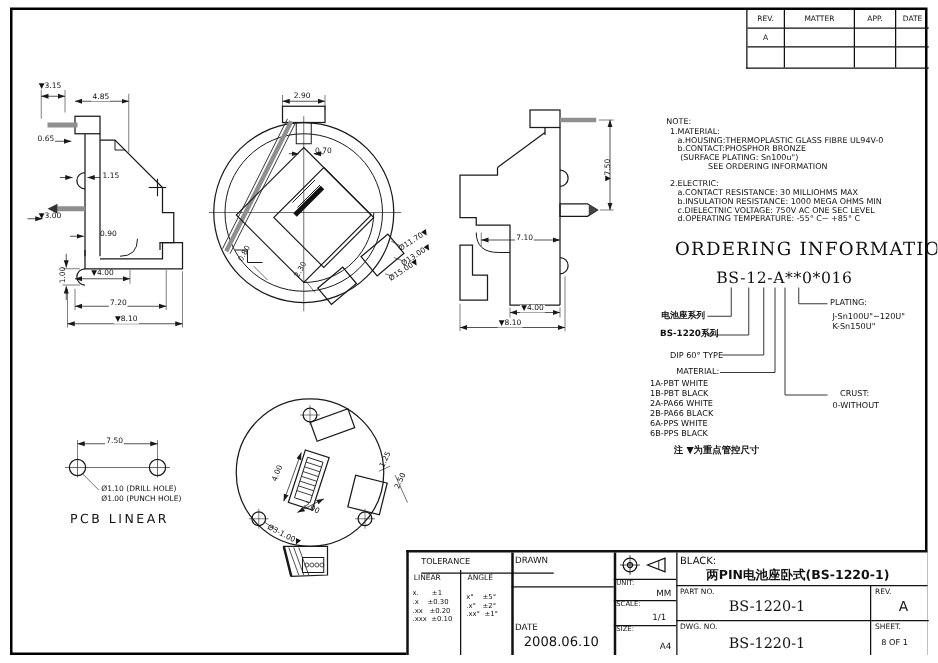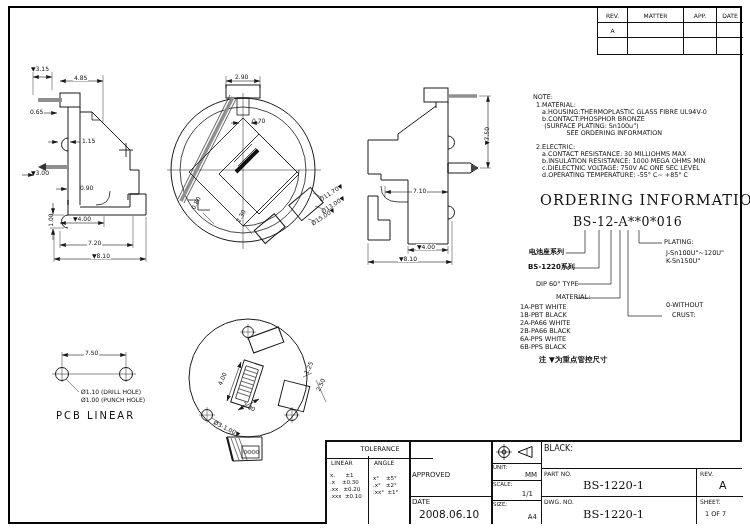--- a/index.html
+++ b/index.html
@@ -276,32 +276,32 @@
    c.DIELECTNIC VOLTAGE: 750V AC ONE SEC LEVEL
    d.OPERATING TEMPERATURE: -55° C~ +85° C</div>
   </div>
 
   <div>
     <span class="lbl t ser" style="left:540px;top:193px;font-size:14.5px;line-height:14px;letter-spacing:1px">ORDERING INFORMATION</span>
     <span class="lbl t ser" style="left:573px;top:216px;font-size:12.5px;line-height:12px;letter-spacing:0.5px">BS-12-A**0*016</span>
     <span class="lbl t cjk" style="left:529px;top:249px;font-size:7px">电池座系列</span>
     <span class="lbl t cjk" style="left:528px;top:264px;font-size:7px">BS-1220系列</span>
     <span class="lbl t" style="left:536px;top:281px;font-size:6.5px">DIP 60° TYPE</span>
-    <span class="lbl t" style="left:556px;top:294px;font-size:6.5px">MATERIAL:</span>
+    <span class="lbl t" style="left:541px;top:294px;font-size:6.5px">MATERIAL:</span>
     <div class="lbl t pre" style="left:520px;top:303px;font-size:6.5px;line-height:8px">1A-PBT WHITE
 1B-PBT BLACK
 2A-PA66 WHITE
 2B-PA66 BLACK
 6A-PPS WHITE
 6B-PPS BLACK</div>
     <span class="lbl t" style="left:664px;top:239px;font-size:6.5px">PLATING:</span>
     <div class="lbl t pre" style="left:666px;top:249px;font-size:6.5px;line-height:8px">J-Sn100U"~120U"
 K-Sn150U"</div>
     <span class="lbl t" style="left:672px;top:312px;font-size:6.5px">CRUST:</span>
-    <span class="lbl t" style="left:666px;top:302px;font-size:6.5px">0-WITHOUT</span>
+    <span class="lbl t" style="left:666px;top:321px;font-size:6.5px">0-WITHOUT</span>
     <span class="lbl t cjk" style="left:539px;top:357px;font-size:7.5px">注 ▼为重点管控尺寸</span>
   </div>
 
   <div class="rev">
     <div>REV.</div>
     <div>MATTER</div>
     <div>APP.</div>
     <div>DATE</div>
     <div>A</div>
     <div></div>
@@ -309,39 +309,39 @@
     <div></div>
     <div></div>
     <div></div>
     <div></div>
     <div></div>
   </div>
 
   <div class="tb">
 
     <div class="abs bR2" style="left:0;top:0;width:82px;height:82px">
-      <div class="abs bB1" style="left:0;top:0;width:106px;height:13px;text-align:center;font-size:6.5px;padding-top:3px">TOLERANCE</div>
+      <div class="abs bB1" style="left:10px;top:0;width:106px;height:13px;text-align:left;font-size:6.5px;padding-top:3px">TOLERANCE</div>
       <div class="abs bR1" style="left:0;top:14px;width:41px;height:68px">
         <span class="abs" style="left:4px;top:3px;font-size:6px">LINEAR</span>
         <div class="abs pre" style="left:3px;top:16px;font-size:5.5px;line-height:7px">x.      ±1
 .x    ±0.30
 .xx   ±0.20
 .xxx  ±0.10</div>
       </div>
       <div class="abs" style="left:42px;top:14px;width:40px;height:68px">
         <span class="abs" style="left:5px;top:3px;font-size:6px">ANGLE</span>
         <div class="abs pre" style="left:4px;top:19px;font-size:5.5px;line-height:7px">x°    ±5°
 .x°   ±2°
 .xx°  ±1°</div>
       </div>
     </div>
 
     <div class="abs bR2" style="left:82px;top:0;width:82px;height:82px">
-      <div class="abs bB1" style="left:0;top:27px;width:82px;height:27px">
-        <span class="abs" style="left:3px;top:2px;font-size:7px">APPROVED</span>
+      <div class="abs bB1" style="left:0;top:0;width:82px;height:27px">
+        <span class="abs" style="left:3px;top:2px;font-size:7px">DRAWN</span>
       </div>
       <div class="abs" style="left:0;top:54px;width:82px;height:28px">
         <span class="abs" style="left:3px;top:2px;font-size:7px">DATE</span>
         <span class="abs" style="left:10px;top:12px;font-size:10.5px">2008.06.10</span>
       </div>
     </div>
 
     <div class="abs bR1" style="left:164px;top:0;width:50px;height:82px">
       <div class="abs bB1" style="left:0;top:0;width:50px;height:21px">
         <svg width="44" height="16" style="position:absolute;left:3px;top:2px">
@@ -365,34 +365,35 @@
       </div>
       <div class="abs" style="left:0;top:58px;width:50px;height:24px">
         <span class="abs" style="left:2px;top:1px;font-size:5.5px">SIZE:</span>
         <span class="abs" style="right:4px;top:13px;font-size:7px">A4</span>
       </div>
     </div>
 
     <div class="abs" style="left:214px;top:0;width:201px;height:82px">
       <div class="abs bB1" style="left:0;top:0;width:201px;height:26px">
         <span class="abs" style="left:3px;top:2px;font-size:8px">BLACK:</span>
+        <span class="abs cjk" style="left:24px;top:11px;font-size:10px">两PIN电池座卧式(BS-1220-1)</span>
       </div>
       <div class="abs bB1" style="left:0;top:26px;width:155px;height:28px">
         <span class="abs" style="left:3px;top:2px;font-size:6px">PART NO.</span>
         <span class="abs ser" style="left:42px;top:10px;font-size:11.5px">BS-1220-1</span>
       </div>
       <div class="abs" style="left:0;top:54px;width:155px;height:28px">
         <span class="abs" style="left:3px;top:2px;font-size:6px">DWG. NO.</span>
         <span class="abs ser" style="left:42px;top:11px;font-size:11.5px">BS-1220-1</span>
       </div>
       <div class="abs" style="left:155px;top:26px;width:46px;height:56px;border-left:1px solid #111">
         <div class="abs bB1" style="left:0;top:0;width:46px;height:28px">
           <span class="abs" style="left:3px;top:2px;font-size:6px">REV.</span>
           <span class="abs" style="left:22px;top:11px;font-size:11px">A</span>
         </div>
         <div class="abs" style="left:0;top:28px;width:46px;height:28px">
           <span class="abs" style="left:3px;top:2px;font-size:6px">SHEET.</span>
-          <span class="abs" style="left:8px;top:14px;font-size:6.5px">1 OF 7</span>
+          <span class="abs" style="left:8px;top:14px;font-size:6.5px">8 OF 1</span>
         </div>
       </div>
     </div>
   </div>
 </div>
 
 </body></html>

